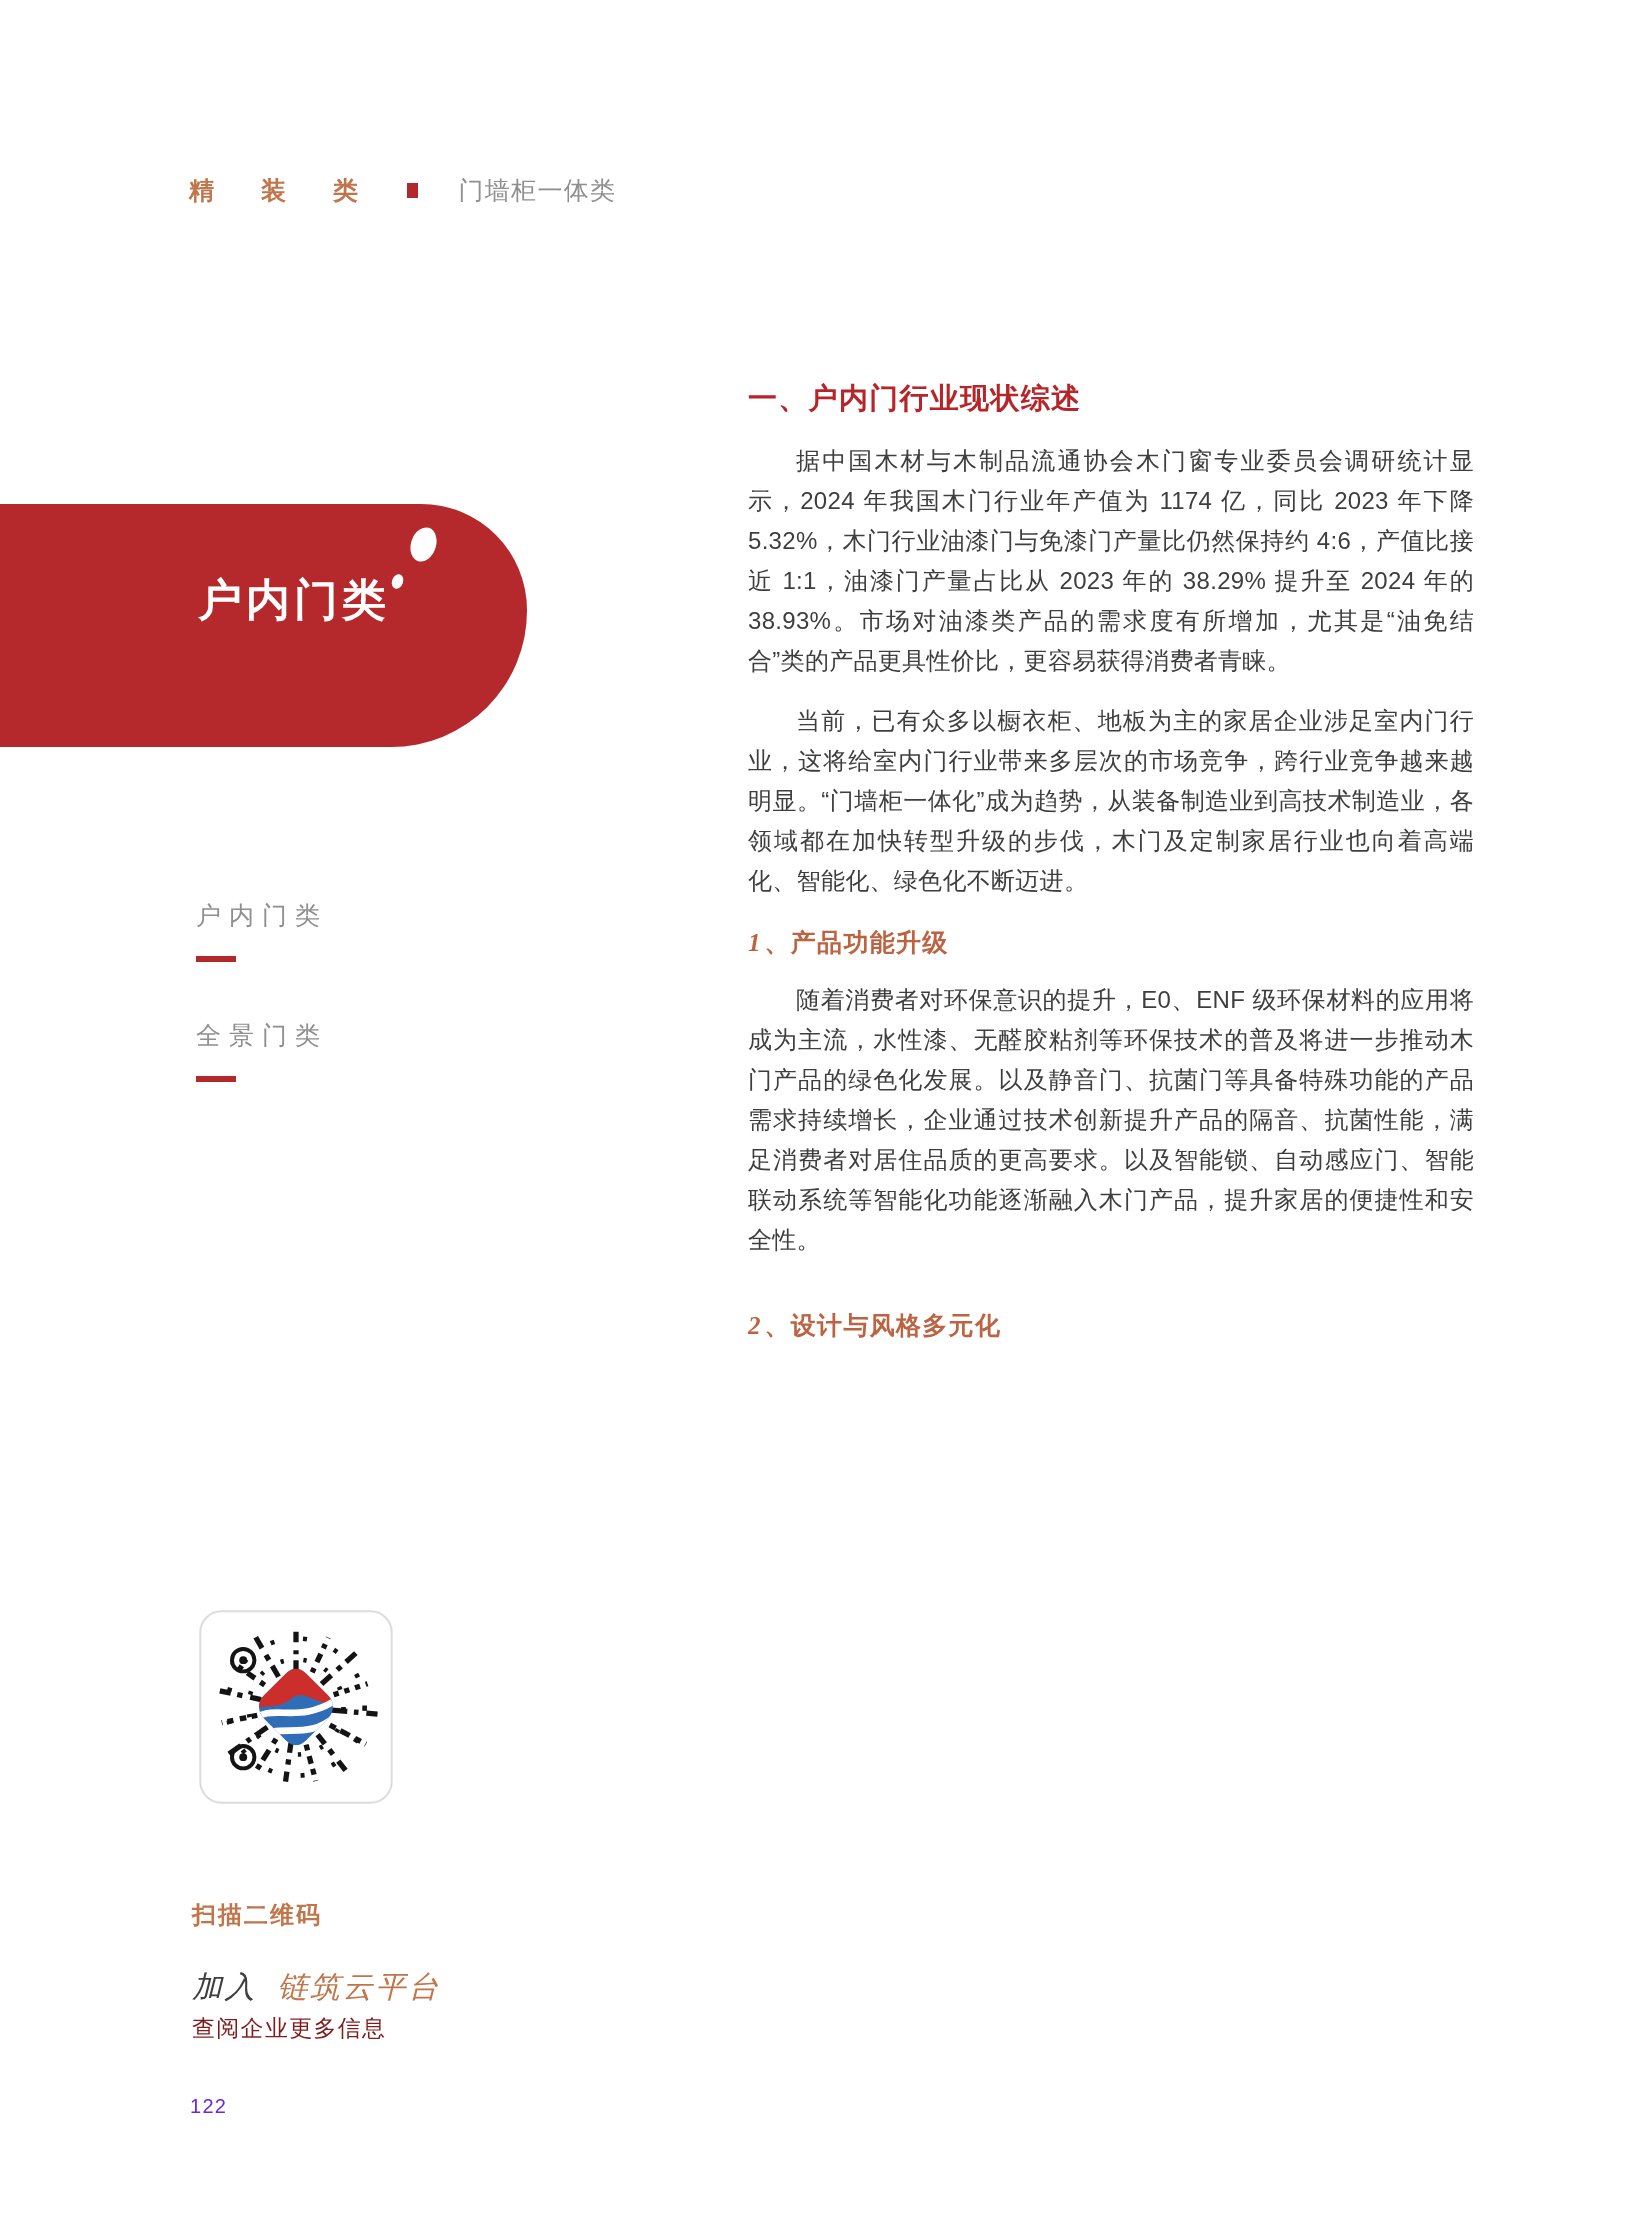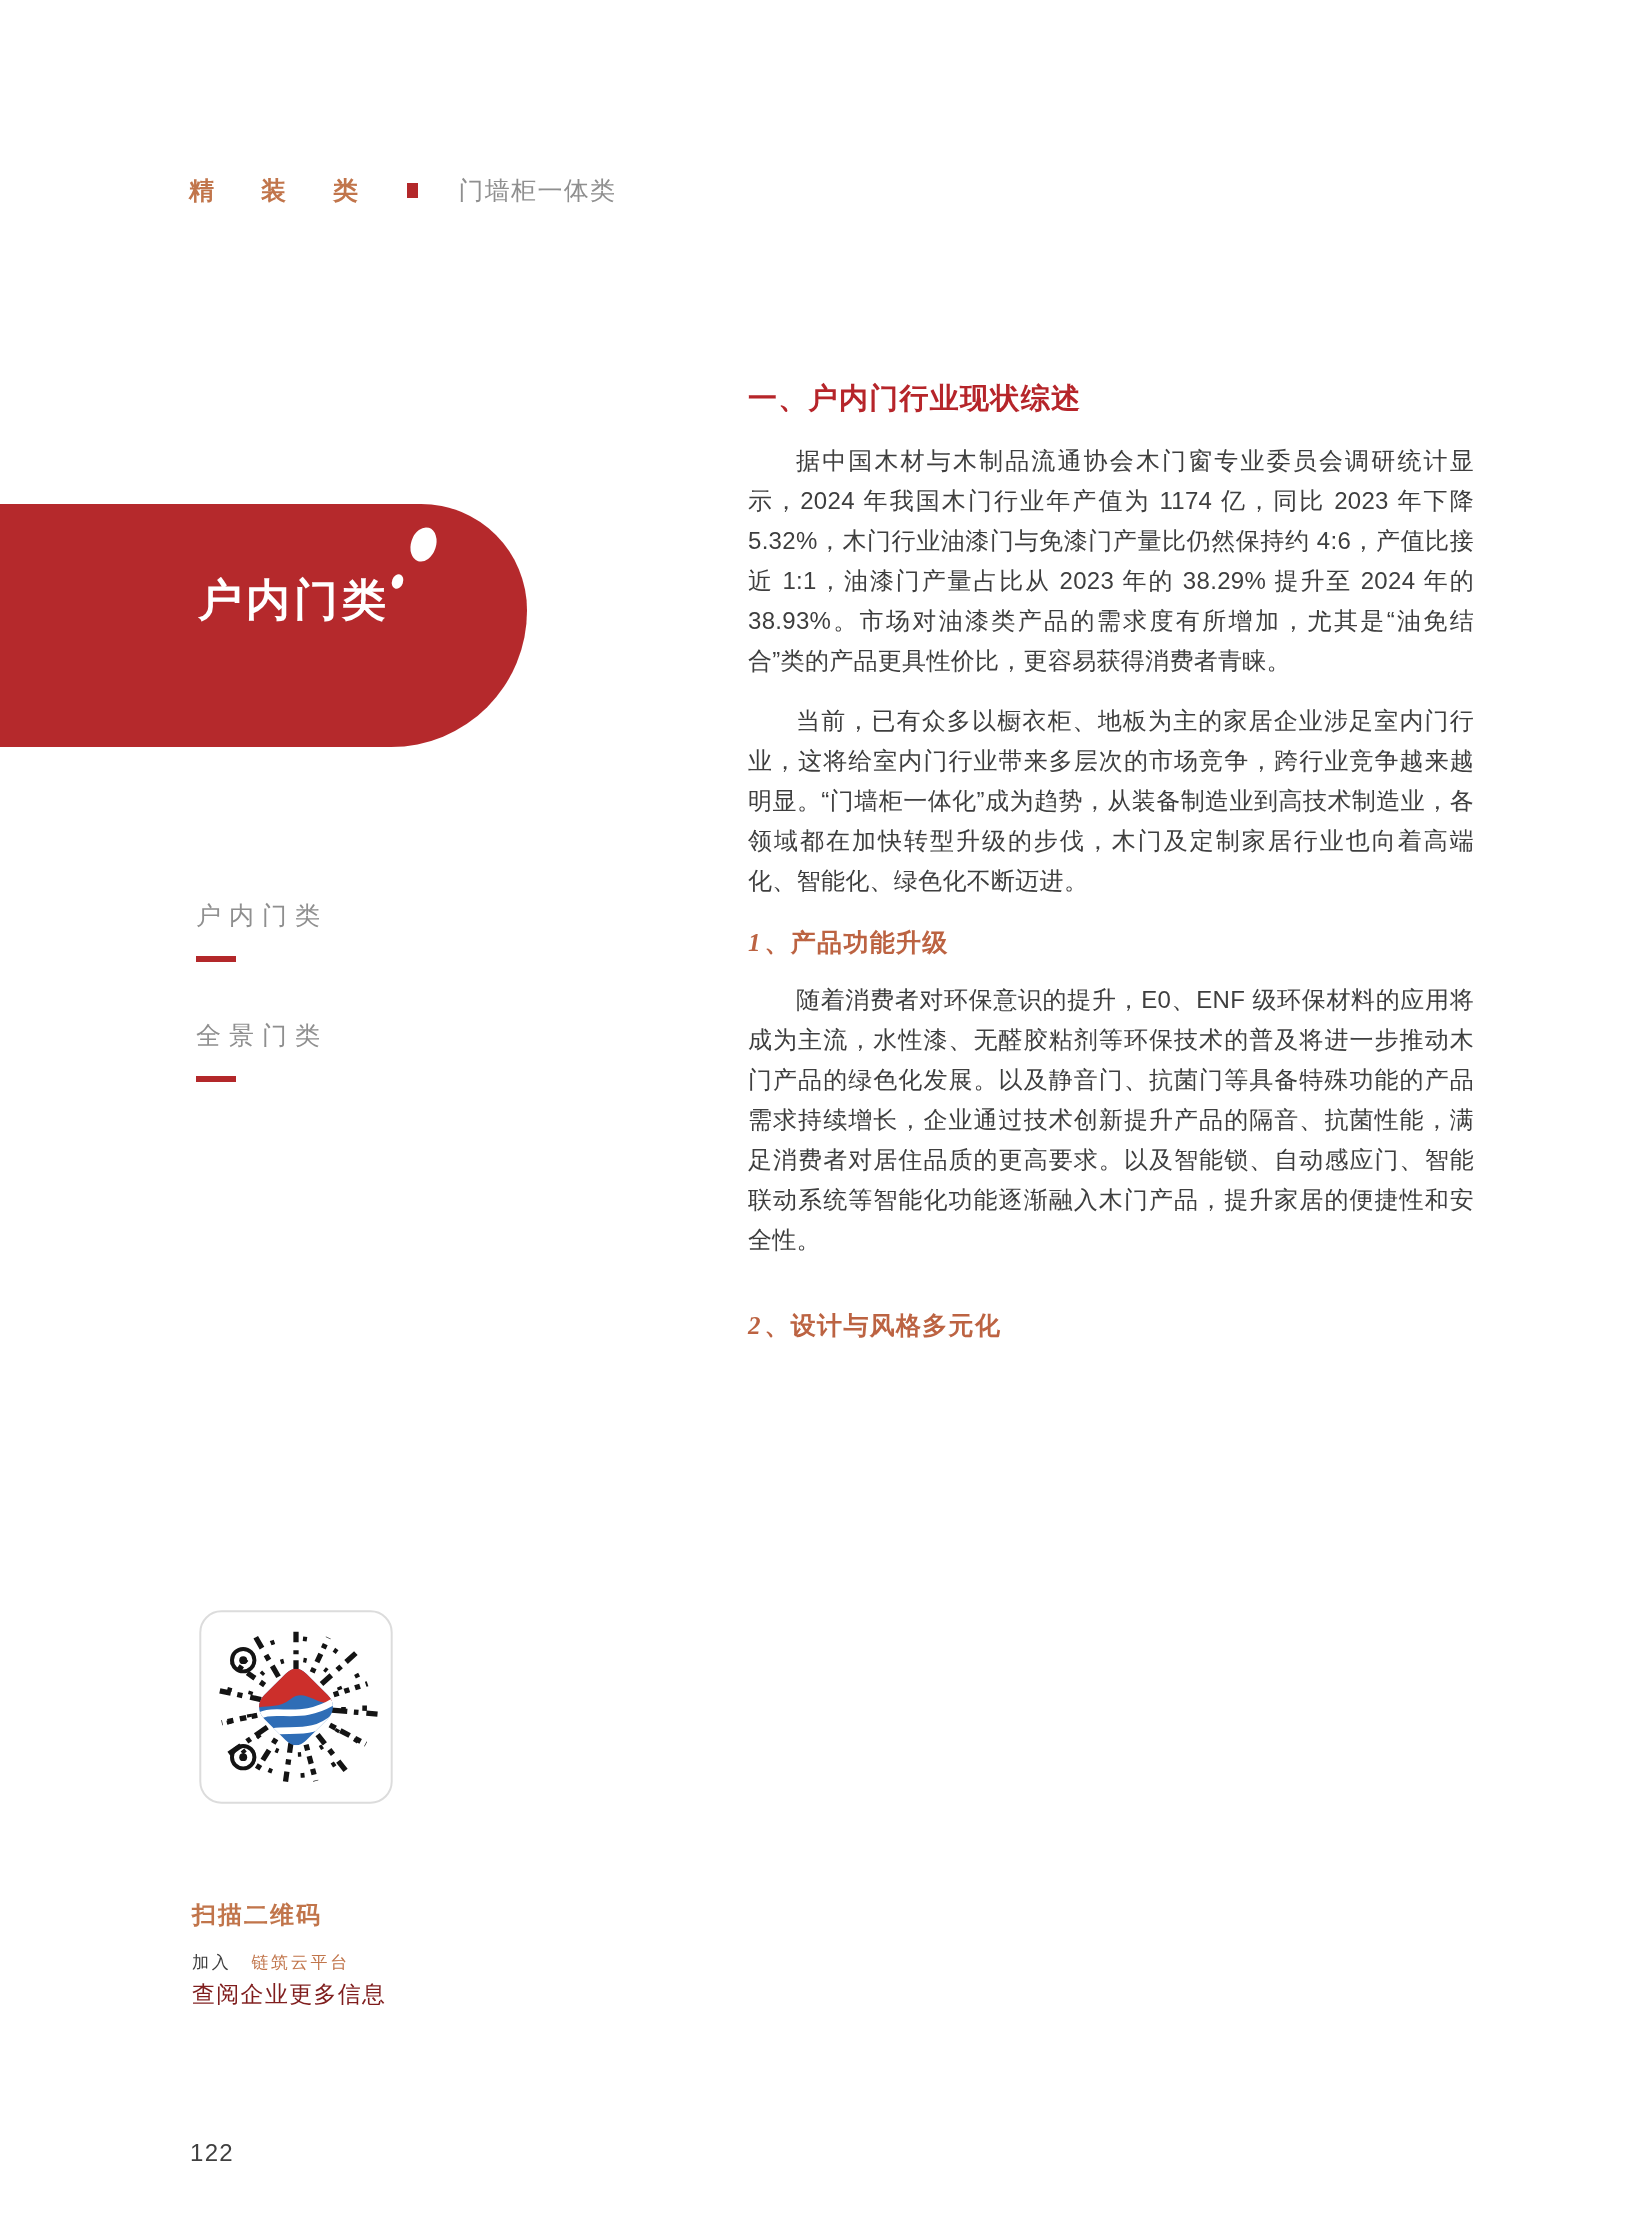--- a/index.html
+++ b/index.html
@@ -25,26 +25,26 @@
   .nav-item{position:absolute;left:196px;}
   .nav-label{font-size:25px;color:#8F8F8F;font-weight:300;letter-spacing:8px;white-space:nowrap;}
   .nav-dash{display:block;width:40px;height:6px;background:#B3282A;}
   #nav1{top:899px;} #nav1 .nav-dash{margin-top:24px;}
   #nav2{top:1019px;} #nav2 .nav-dash{margin-top:24px;}
 
   
   .qr-card{position:absolute;left:196px;top:1608px;width:200px;height:198px;}
   .qr-captions{position:absolute;left:192px;top:1899px;width:346px;}
   .qr-scan-title{font-size:24px;font-weight:bold;color:#C1754B;letter-spacing:2px;}
-  .qr-join{margin-top:20px;font-size:17px;color:#3E3E3E;font-weight:300;letter-spacing:2.7px;}
+  .qr-join{margin-top:36px;font-size:30px;color:#3E3E3E;font-weight:300;letter-spacing:2.7px;font-style:italic;}
   .qr-platform{color:#C1754B;font-weight:400;margin-left:20px;}
   .qr-more{margin-top:5.3px;font-size:23px;color:#7f1d1d;font-weight:300;letter-spacing:1.3px;}
 
   
-  .page-number{position:absolute;left:190px;top:2095px;font-size:24px;color:#404040;letter-spacing:1.3px;margin-top:44px;}
+  .page-number{position:absolute;left:190px;top:2095px;font-size:20px;color:#6d28d9;letter-spacing:1.3px;}
 
   
   .main-col{position:absolute;left:748px;top:372px;width:726px;}
   .sec-heading{margin:0 0 16px 0;font-size:29px;line-height:53px;font-weight:800;color:#B6252A;
                letter-spacing:1.3px;}
   .sec-heading.second{margin-top:61px;}
   .main-col p{margin:0 0 20px 0;font-size:24px;line-height:40px;color:#3E3E3E;font-weight:300;
               text-align:justify;text-indent:2em;letter-spacing:0.3px;}
   .sub-heading{margin:45px 0 17.3px 0;font-size:25px;line-height:40px;font-weight:bold;color:#BC6342;
                letter-spacing:1.3px;}

